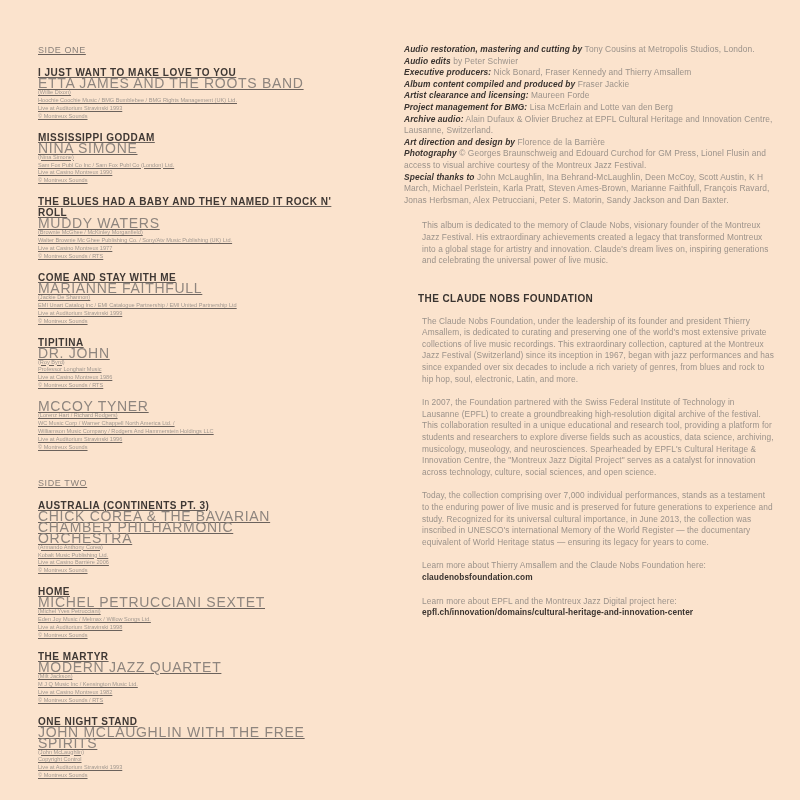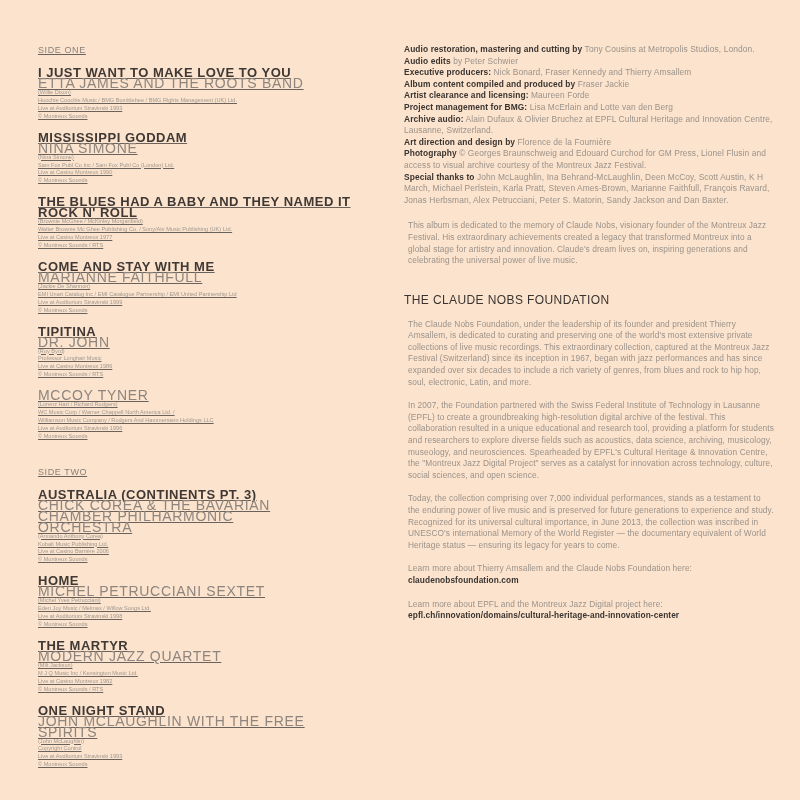--- a/index.html
+++ b/index.html
@@ -14,37 +14,37 @@
   .col-left { position: absolute; left: 38px; top: 45px; width: 320px; text-decoration: underline; }
   .col-right { position: absolute; left: 404px; top: 44px; width: 370px; }
 
   .side-label {
     font-size: 9px; letter-spacing: 0.6px; color: #8a817a;
     margin: 0 0 12px 0;
   }
   .side-label.two { margin-top: 26px; }
   .track { margin-bottom: 11px; }
   .track-title {
-    font-size: 13px; font-weight: bold; letter-spacing: 0.5px;
+    font-size: 10px; font-weight: bold; letter-spacing: 0.5px;
     color: #3f3834; line-height: 11px;
   }
   .track-artist {
     font-size: 14px; letter-spacing: 0.7px; color: #8e857e;
     line-height: 11px; text-transform: uppercase;
   }
   .track-meta {
     font-size: 5.6px; color: #a19890; line-height: 7.9px;
   }
 
   .credit { font-size: 8.4px; line-height: 11.6px; color: #9b928a; letter-spacing: 0.1px; }
-  .credit b { color: #3a3430; font-weight: bold; }
-  .para { font-size: 8.3px; line-height: 11.6px; color: #9b928a; margin: 12px 0 0 4px; letter-spacing: 0.1px; }
+  .credit b { color: #3a3430; font-weight: bold; font-style: italic; }
+  .para { font-size: 8.3px; line-height: 11.6px; color: #9b928a; margin: 12px 0 0 18px; letter-spacing: 0.1px; }
   .heading {
-    font-size: 12px; font-weight: normal; letter-spacing: 0.4px; color: #3a3430;
-    margin: 26px 0 12px 0;
+    font-size: 10px; font-weight: bold; letter-spacing: 0.4px; color: #3a3430;
+    margin: 26px 0 12px 14px;
   }
   .link { color: #3a3430; font-weight: bold; }
 </style>
 </head>
 <body>
 
 <div class="page">
 
   <div class="col-left">
     <div class="side-label">SIDE ONE</div>
@@ -62,20 +62,21 @@
       <div class="track-title">MISSISSIPPI GODDAM</div>
       <div class="track-artist">NINA SIMONE</div>
       <div class="track-meta">(Nina Simone)</div>
       <div class="track-meta">Sam Fox Publ Co Inc / Sam Fox Publ Co (London) Ltd.</div>
       <div class="track-meta">Live at Casino Montreux 1990</div>
       <div class="track-meta">© Montreux Sounds</div>
     </div>
 
     <div class="track">
       <div class="track-title">THE BLUES HAD A BABY AND THEY NAMED IT ROCK N' ROLL</div>
+      <div class="track-artist">MUDDY WATERS</div>
       <div class="track-meta">(Brownie McGhee / McKinley Morganfield)</div>
       <div class="track-meta">Walter Brownie Mc Ghee Publishing Co. / Sony/Atv Music Publishing (UK) Ltd.</div>
       <div class="track-meta">Live at Casino Montreux 1977</div>
       <div class="track-meta">© Montreux Sounds / RTS</div>
     </div>
 
     <div class="track">
       <div class="track-title">COME AND STAY WITH ME</div>
       <div class="track-artist">MARIANNE FAITHFULL</div>
       <div class="track-meta">(Jackie De Shannon)</div>
@@ -143,21 +144,21 @@
 
   <div class="col-right">
     <div>
       <div class="credit"><b>Audio restoration, mastering and cutting by</b><span> Tony Cousins at Metropolis Studios, London.</span></div>
       <div class="credit"><b>Audio edits</b><span> by Peter Schwier</span></div>
       <div class="credit"><b>Executive producers:</b><span> Nick Bonard, Fraser Kennedy and Thierry Amsallem</span></div>
       <div class="credit"><b>Album content compiled and produced by</b><span> Fraser Jackie</span></div>
       <div class="credit"><b>Artist clearance and licensing:</b><span> Maureen Forde</span></div>
       <div class="credit"><b>Project management for BMG:</b><span> Lisa McErlain and Lotte van den Berg</span></div>
       <div class="credit"><b>Archive audio:</b><span> Alain Dufaux &amp; Olivier Bruchez at EPFL Cultural Heritage and Innovation Centre, Lausanne, Switzerland.</span></div>
-      <div class="credit"><b>Art direction and design by</b><span> Florence de la Fournière</span></div>
+      <div class="credit"><b>Art direction and design by</b><span> Florence de la Barrière</span></div>
       <div class="credit"><b>Photography</b><span> © Georges Braunschweig and Edouard Curchod for GM Press, Lionel Flusin and access to visual archive courtesy of the Montreux Jazz Festival.</span></div>
       <div class="credit"><b>Special thanks to</b><span> John McLaughlin, Ina Behrand-McLaughlin, Deen McCoy, Scott Austin, K H March, Michael Perlstein, Karla Pratt, Steven Ames-Brown, Marianne Faithfull, François Ravard, Jonas Herbsman, Alex Petrucciani, Peter S. Matorin, Sandy Jackson and Dan Baxter.</span></div>
     </div>
 
     <p class="para" style="margin-top:14px">This album is dedicated to the memory of Claude Nobs, visionary founder of the Montreux Jazz Festival. His extraordinary achievements created a legacy that transformed Montreux into a global stage for artistry and innovation. Claude's dream lives on, inspiring generations and celebrating the universal power of live music.</p>
 
     <div class="heading">THE CLAUDE NOBS FOUNDATION</div>
 
     <p class="para" style="margin-top:0">The Claude Nobs Foundation, under the leadership of its founder and president Thierry Amsallem, is dedicated to curating and preserving one of the world's most extensive private collections of live music recordings. This extraordinary collection, captured at the Montreux Jazz Festival (Switzerland) since its inception in 1967, began with jazz performances and has since expanded over six decades to include a rich variety of genres, from blues and rock to hip hop, soul, electronic, Latin, and more.</p>
     <p class="para">In 2007, the Foundation partnered with the Swiss Federal Institute of Technology in Lausanne (EPFL) to create a groundbreaking high-resolution digital archive of the festival. This collaboration resulted in a unique educational and research tool, providing a platform for students and researchers to explore diverse fields such as acoustics, data science, archiving, musicology, museology, and neurosciences. Spearheaded by EPFL's Cultural Heritage &amp; Innovation Centre, the "Montreux Jazz Digital Project" serves as a catalyst for innovation across technology, culture, social sciences, and open science.</p>

